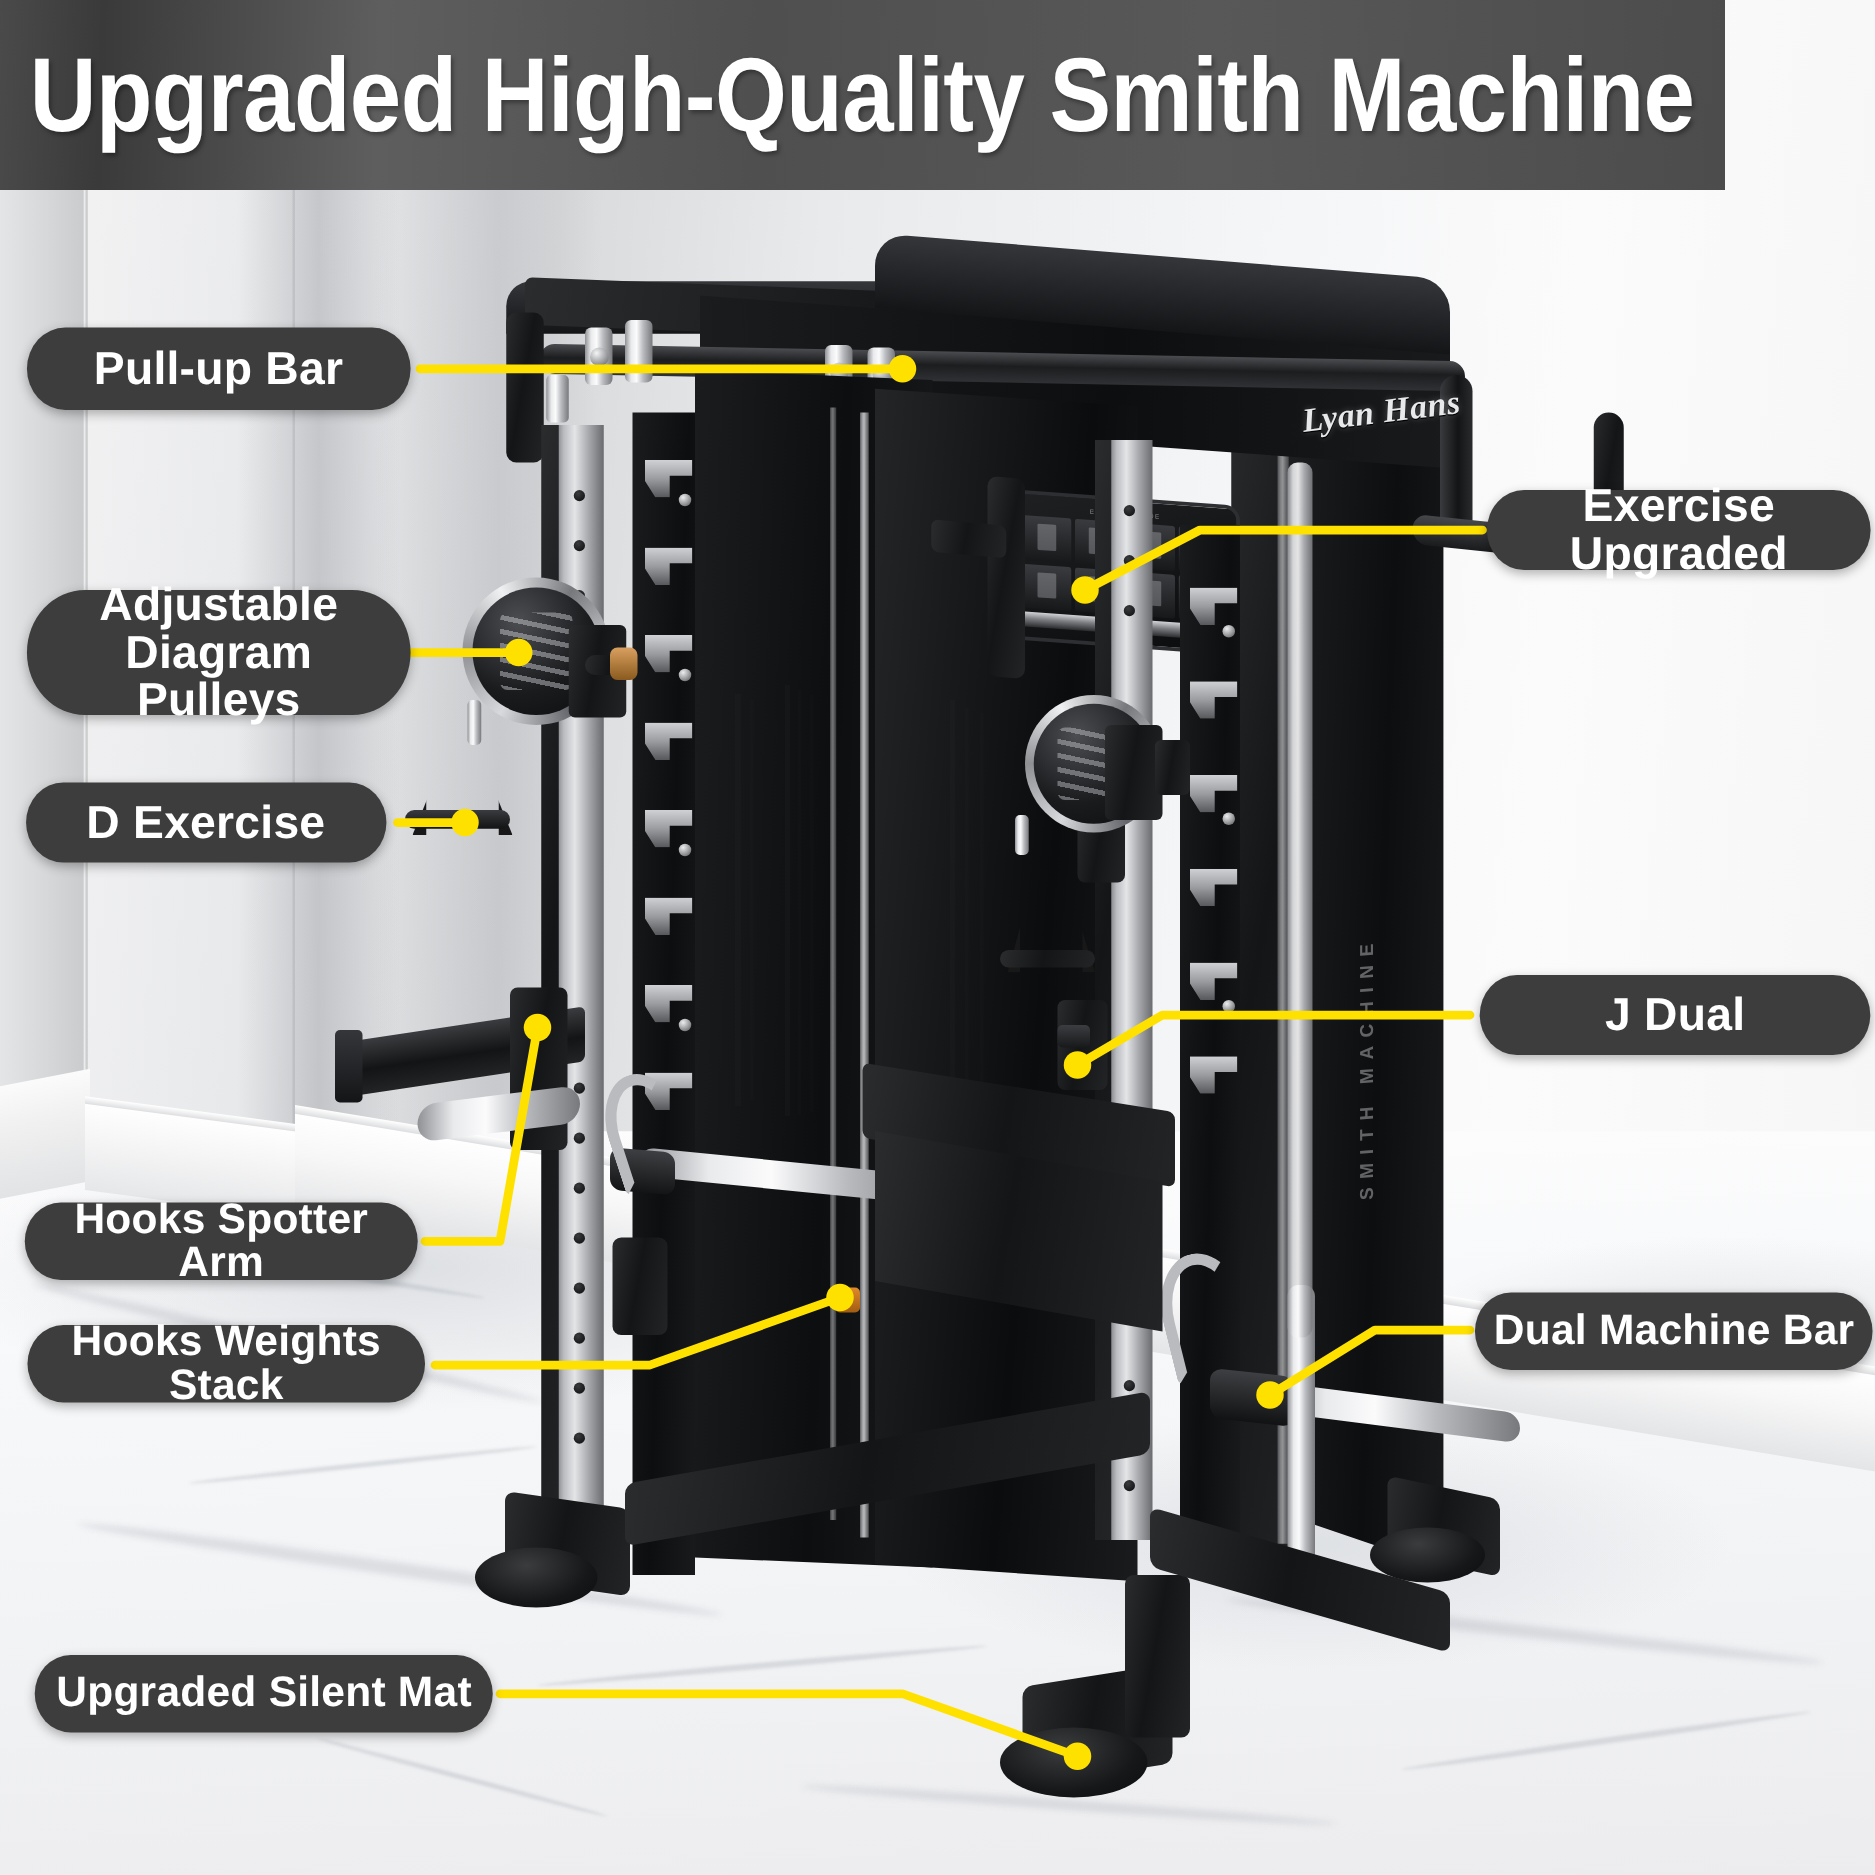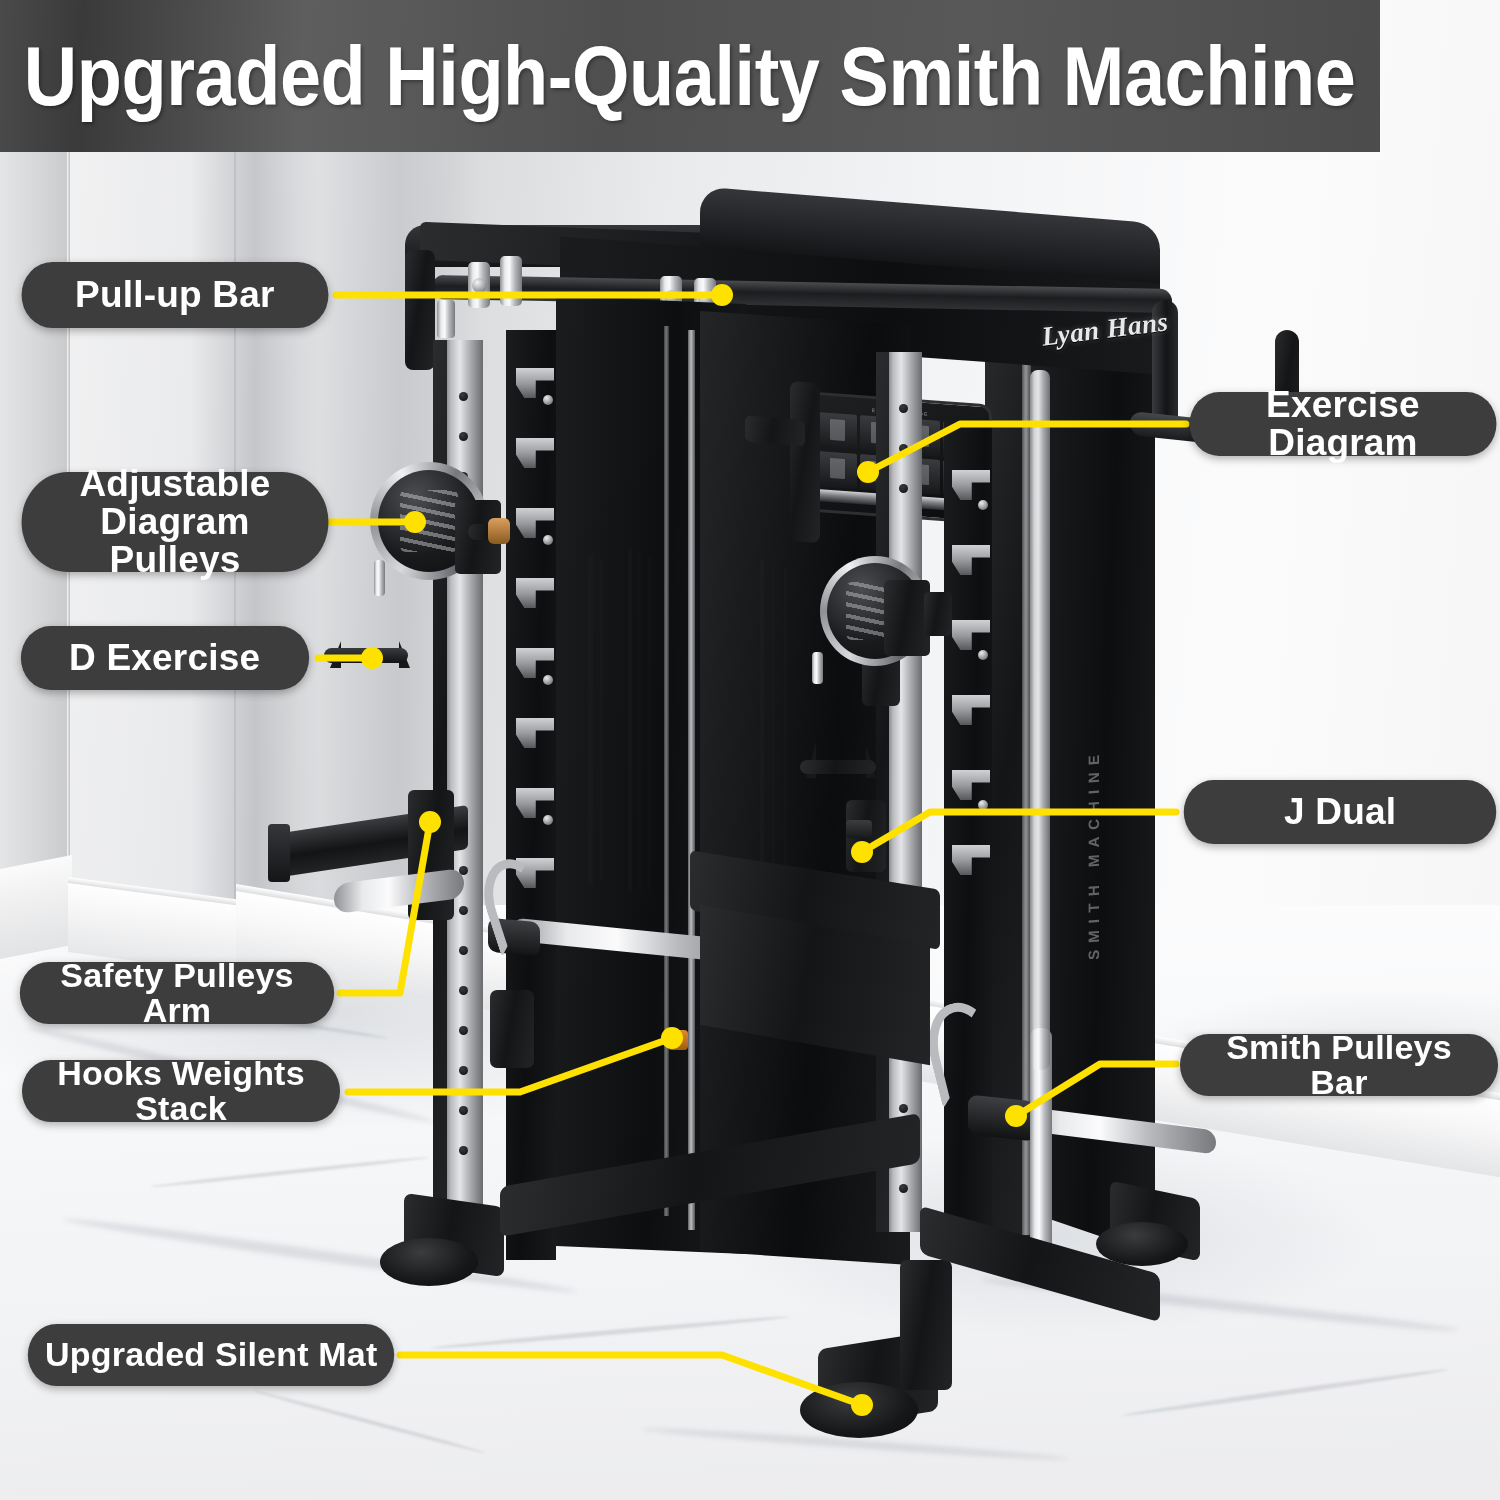--- a/index.html
+++ b/index.html
@@ -486,40 +486,40 @@
   <div class="pill p-28 two" style="left:10px; top:472px; width:330px; height:100px;">
     <span>Adjustable
 Diagram Pulleys</span>
   </div>
 
   <div class="pill p-28" style="left:10px; top:626px; width:310px; height:64px;">
     <span>D Exercise</span>
   </div>
 
   <div class="pill p-26" style="left:8px; top:962px; width:338px; height:62px;">
-    <span>Safety Pulleys Arm</span>
+    <span>Hooks Spotter Arm</span>
   </div>
 
   <div class="pill p-26" style="left:10px; top:1060px; width:342px; height:62px;">
     <span>Hooks Weights Stack</span>
   </div>
 
   <div class="pill p-26" style="left:14px; top:1324px; width:394px; height:62px;">
     <span>Upgraded Silent Mat</span>
   </div>
 
   <div class="pill p-28" style="left:1178px; top:392px; width:330px; height:64px;">
-    <span>Exercise Diagram</span>
+    <span>Exercise Upgraded</span>
   </div>
 
   <div class="pill p-28" style="left:1172px; top:780px; width:336px; height:64px;">
     <span>J Dual</span>
   </div>
 
   <div class="pill p-26" style="left:1168px; top:1034px; width:342px; height:62px;">
-    <span>Smith Pulleys Bar</span>
+    <span>Dual Machine Bar</span>
   </div>
 
   <div class="header">
     <h1>Upgraded High-Quality Smith Machine</h1>
   </div>
 
 </div>
 
 </body></html>

